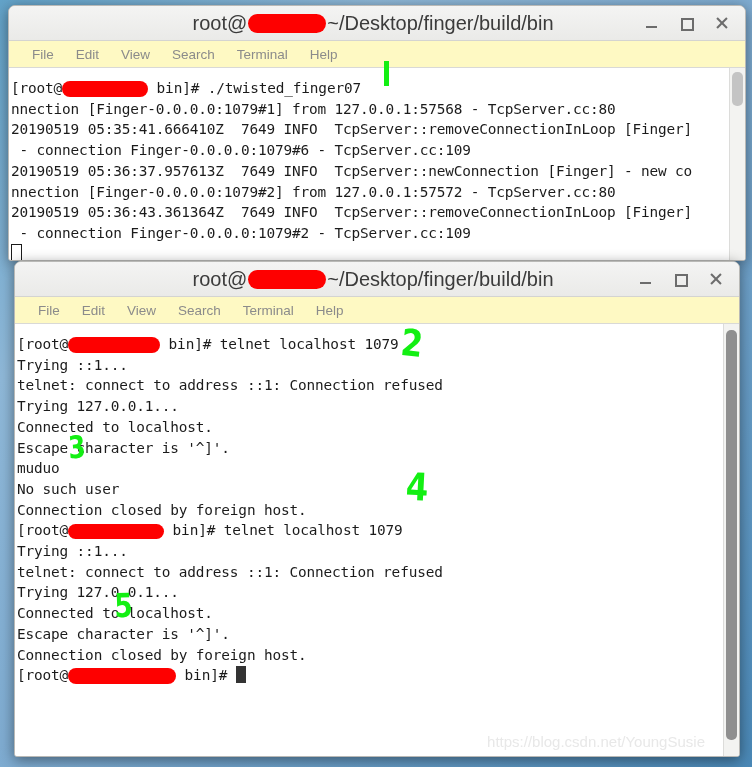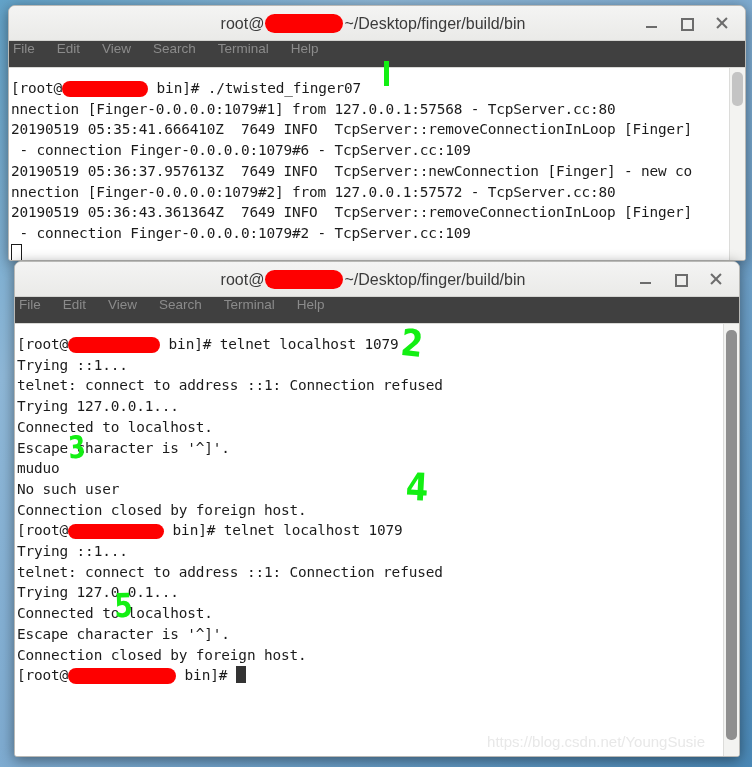--- a/index.html
+++ b/index.html
@@ -51,26 +51,26 @@
     height: 34px;
     background: linear-gradient(180deg, #f4f4f3 0%, #eaeae8 100%);
     display: flex;
     align-items: center;
     position: relative;
     border-bottom: 1px solid #d4d4d1;
   }
   .title-text {
     flex: 1;
     text-align: center;
-    font-size: 16px;
+    font-size: 20px;
     color: #3b3b3b;
     white-space: nowrap;
     display: flex;
     justify-content: center;
-    align-items: flex-end;
+    align-items: center;
     gap: 0px;
     padding-left: 92px;
   }
   .redact {
     display: inline-block;
     background: #fe0000;
     border-radius: 9px;
     vertical-align: middle;
   }
   .title-redact {
@@ -110,24 +110,24 @@
     position: absolute;
     left: 0px; top: 5px;
     width: 14px; height: 2px;
     background: #6c6c6c;
   }
   .wc-close::before { transform: rotate(45deg); }
   .wc-close::after  { transform: rotate(-45deg); }
 
   .menubar {
     height: 26px;
-    background: #404040;
-    display: flex;
-    align-items: flex-start;
-    padding-left: 4px;
+    background: #fef9c3;
+    display: flex;
+    align-items: center;
+    padding-left: 23px;
     gap: 22px;
     border-bottom: 1px solid #d9d9d6;
   }
   .menu-item {
     font-size: 13.5px;
     color: #8b8b8b;
     cursor: default;
   }
 
   .term {

